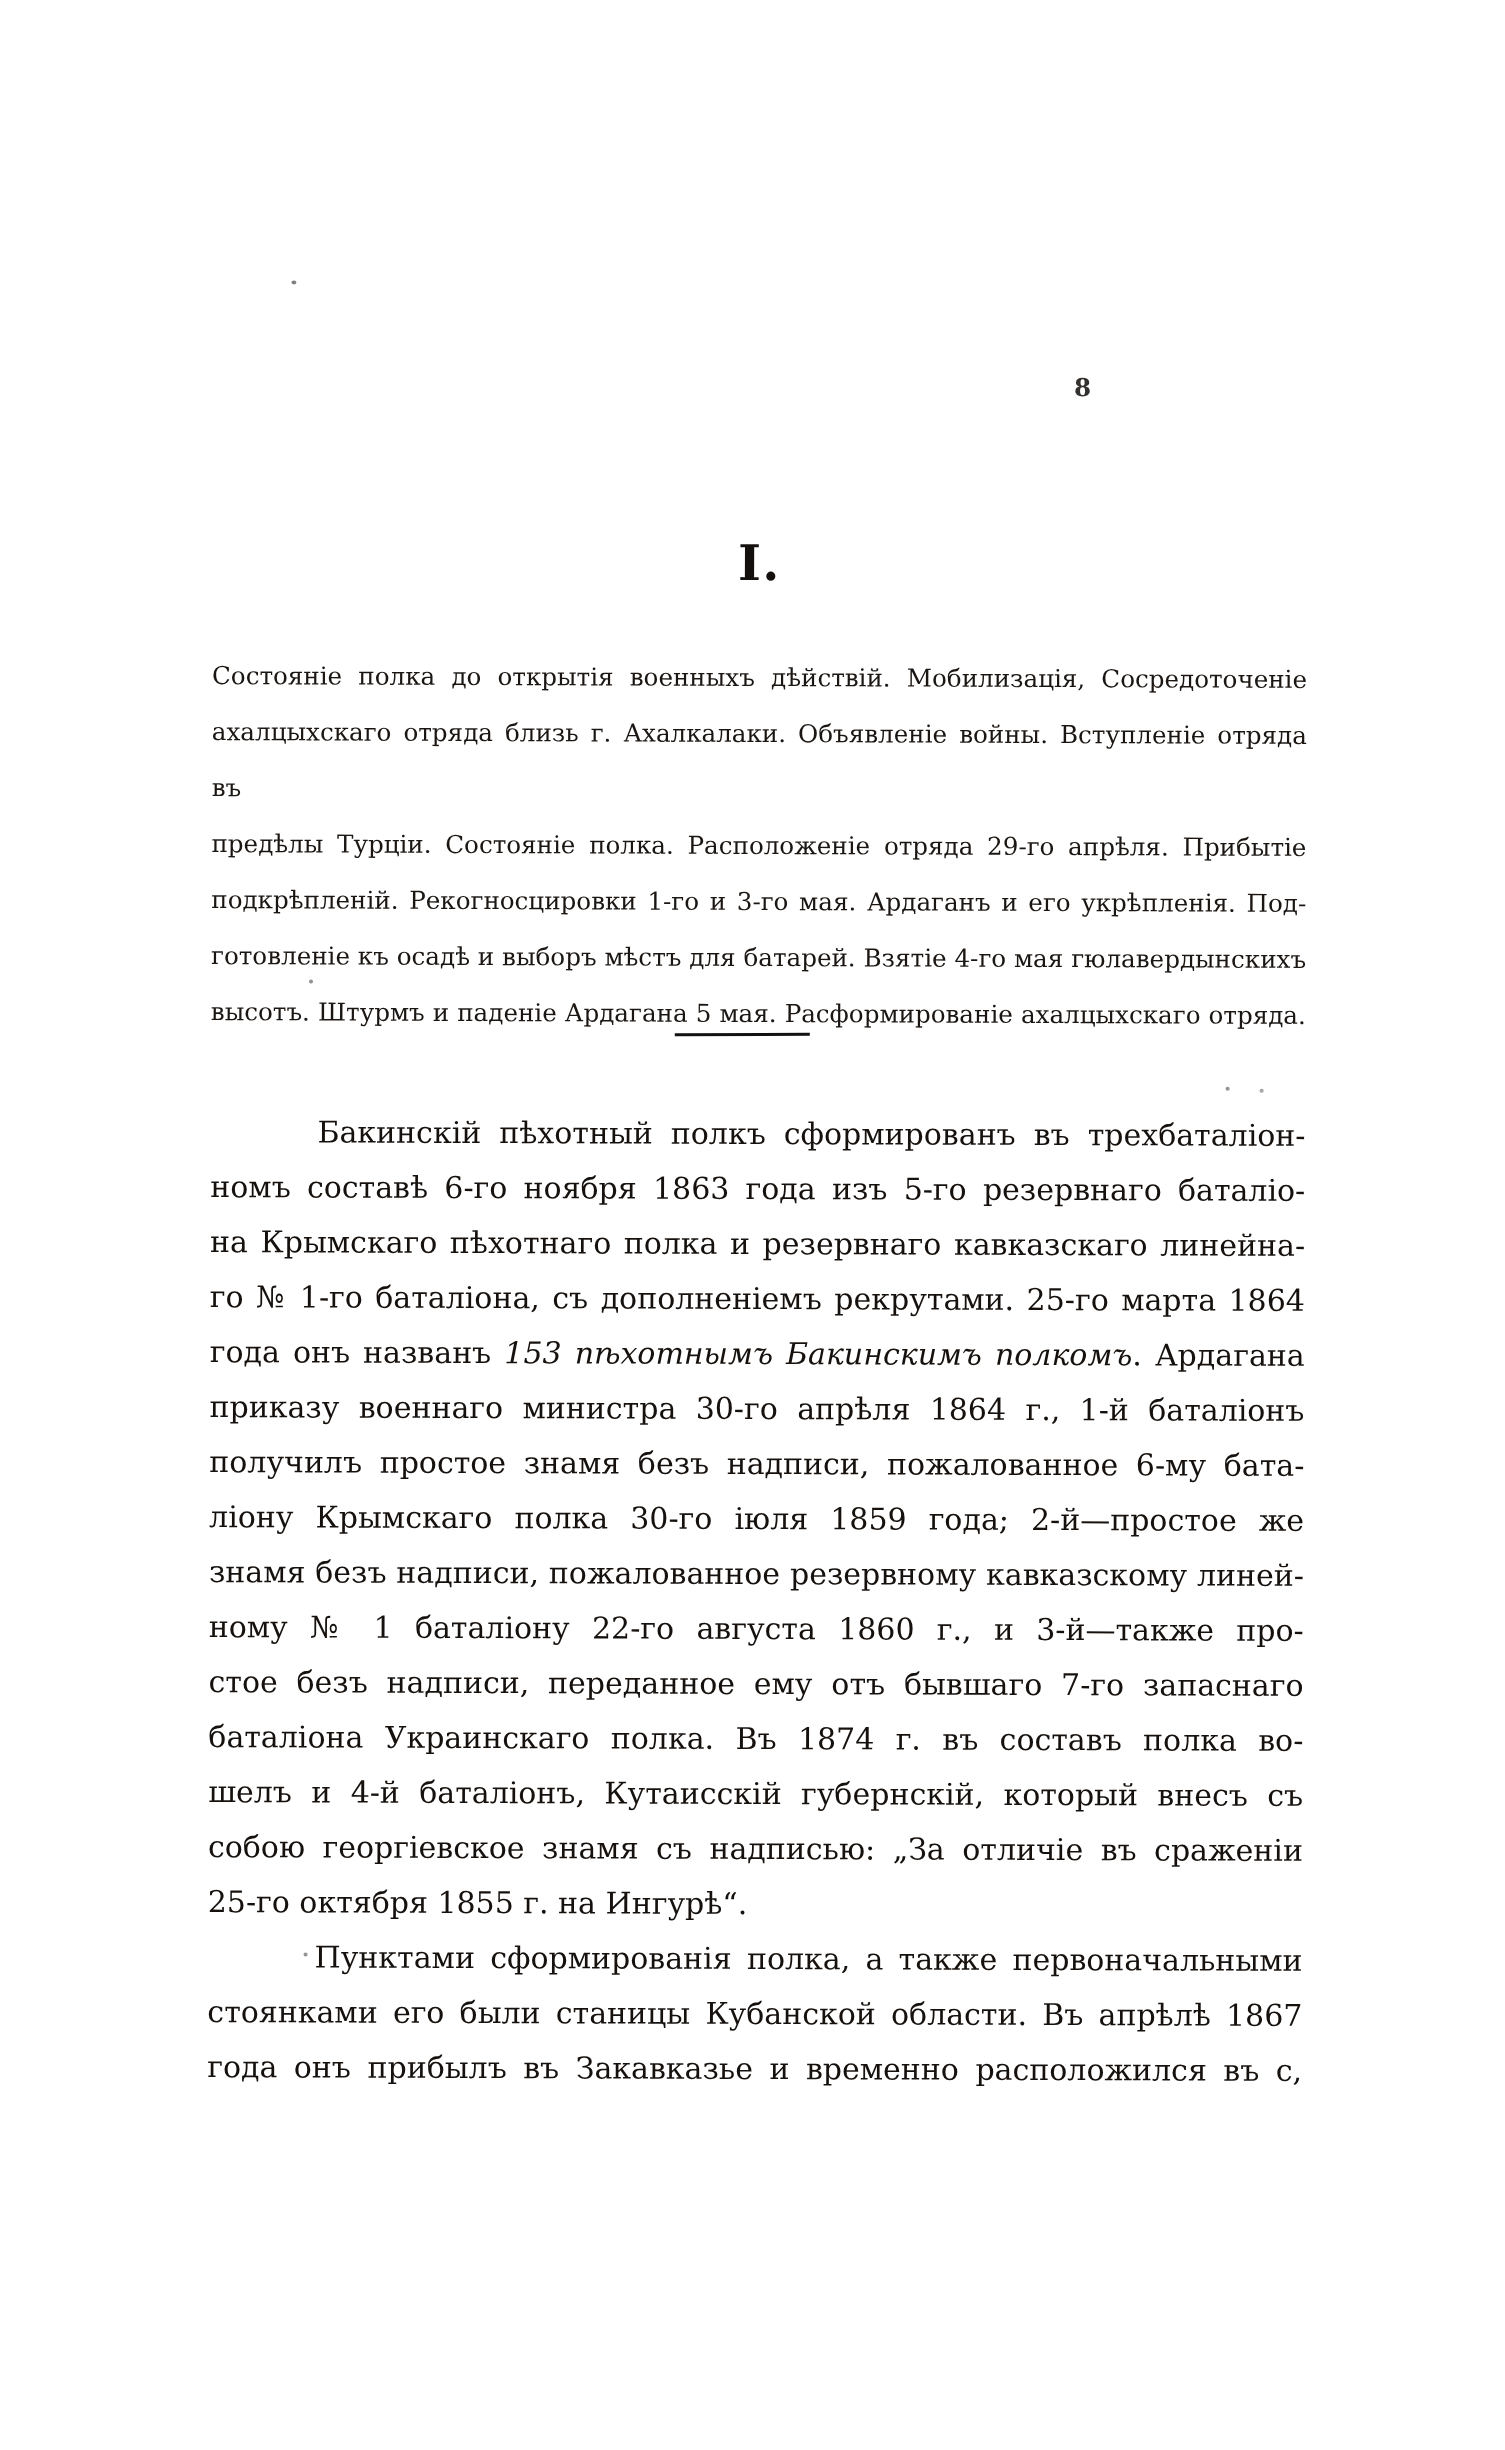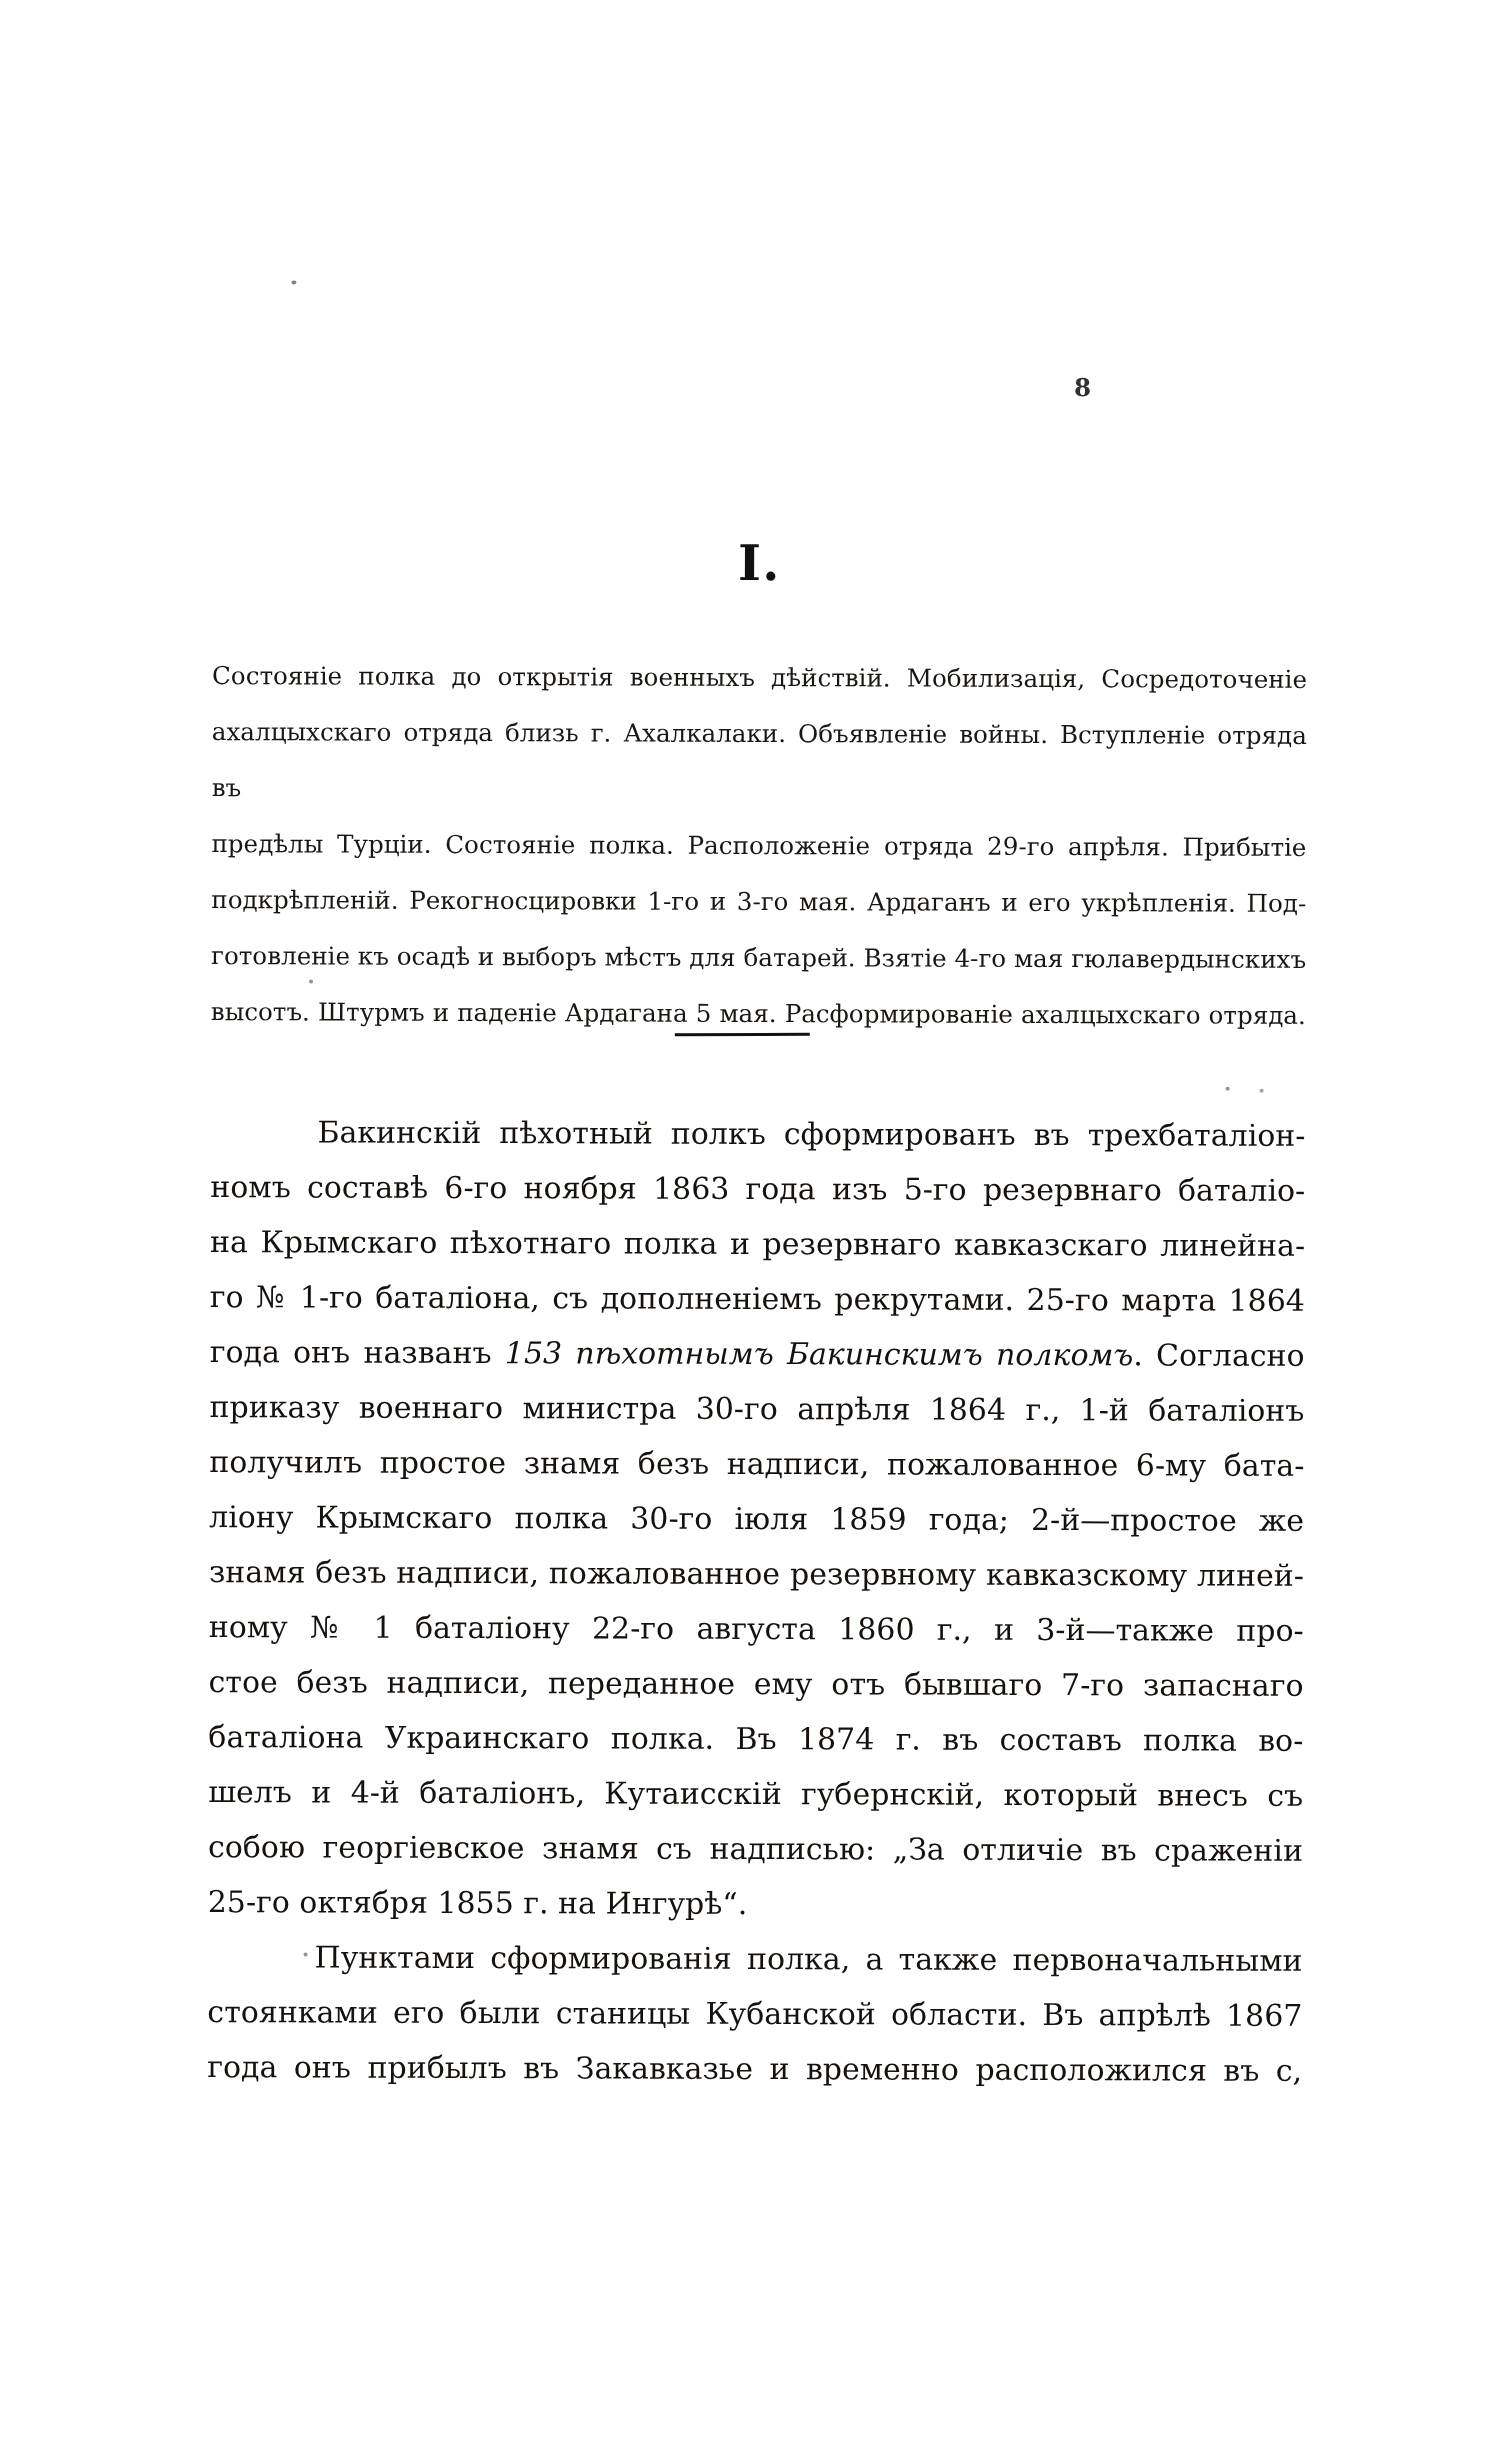--- a/index.html
+++ b/index.html
@@ -119,21 +119,21 @@
     </div>
 
     <div class="rule"></div>
 
     <div class="bodytext">
       <div class="bline indent">Бакинскій пѣхотный полкъ сформированъ въ трехбаталіон-</div>
       <div class="bline">номъ составѣ 6-го ноября 1863 года изъ 5-го резервнаго баталіо-</div>
       <div class="bline">на Крымскаго пѣхотнаго полка и резервнаго кавказскаго линейна-</div>
       <div class="bline">го № 1-го баталіона, съ дополненіемъ рекрутами. 25-го марта 1864</div>
 
-      <div class="bline"><span>года онъ названъ </span><span class="it">153 пѣхотнымъ Бакинскимъ полкомъ</span><span>. Согласно</span></div>
+      <div class="bline"><span>года онъ названъ </span><span class="it">153 пѣхотнымъ Бакинскимъ полкомъ</span><span>. Ардагана</span></div>
 
       <div class="bline">приказу военнаго министра 30-го апрѣля 1864 г., 1-й баталіонъ</div>
       <div class="bline">получилъ простое знамя безъ надписи, пожалованное 6-му бата-</div>
       <div class="bline">ліону Крымскаго полка 30-го іюля 1859 года; 2-й—простое же</div>
       <div class="bline">знамя безъ надписи, пожалованное резервному кавказскому линей-</div>
       <div class="bline">ному № 1 баталіону 22-го августа 1860 г., и 3-й—также про-</div>
       <div class="bline">стое безъ надписи, переданное ему отъ бывшаго 7-го запаснаго</div>
       <div class="bline">баталіона Украинскаго полка. Въ 1874 г. въ составъ полка во-</div>
       <div class="bline">шелъ и 4-й баталіонъ, Кутаисскій губернскій, который внесъ съ</div>
       <div class="bline">собою георгіевское знамя съ надписью: „За отличіе въ сраженіи</div>

